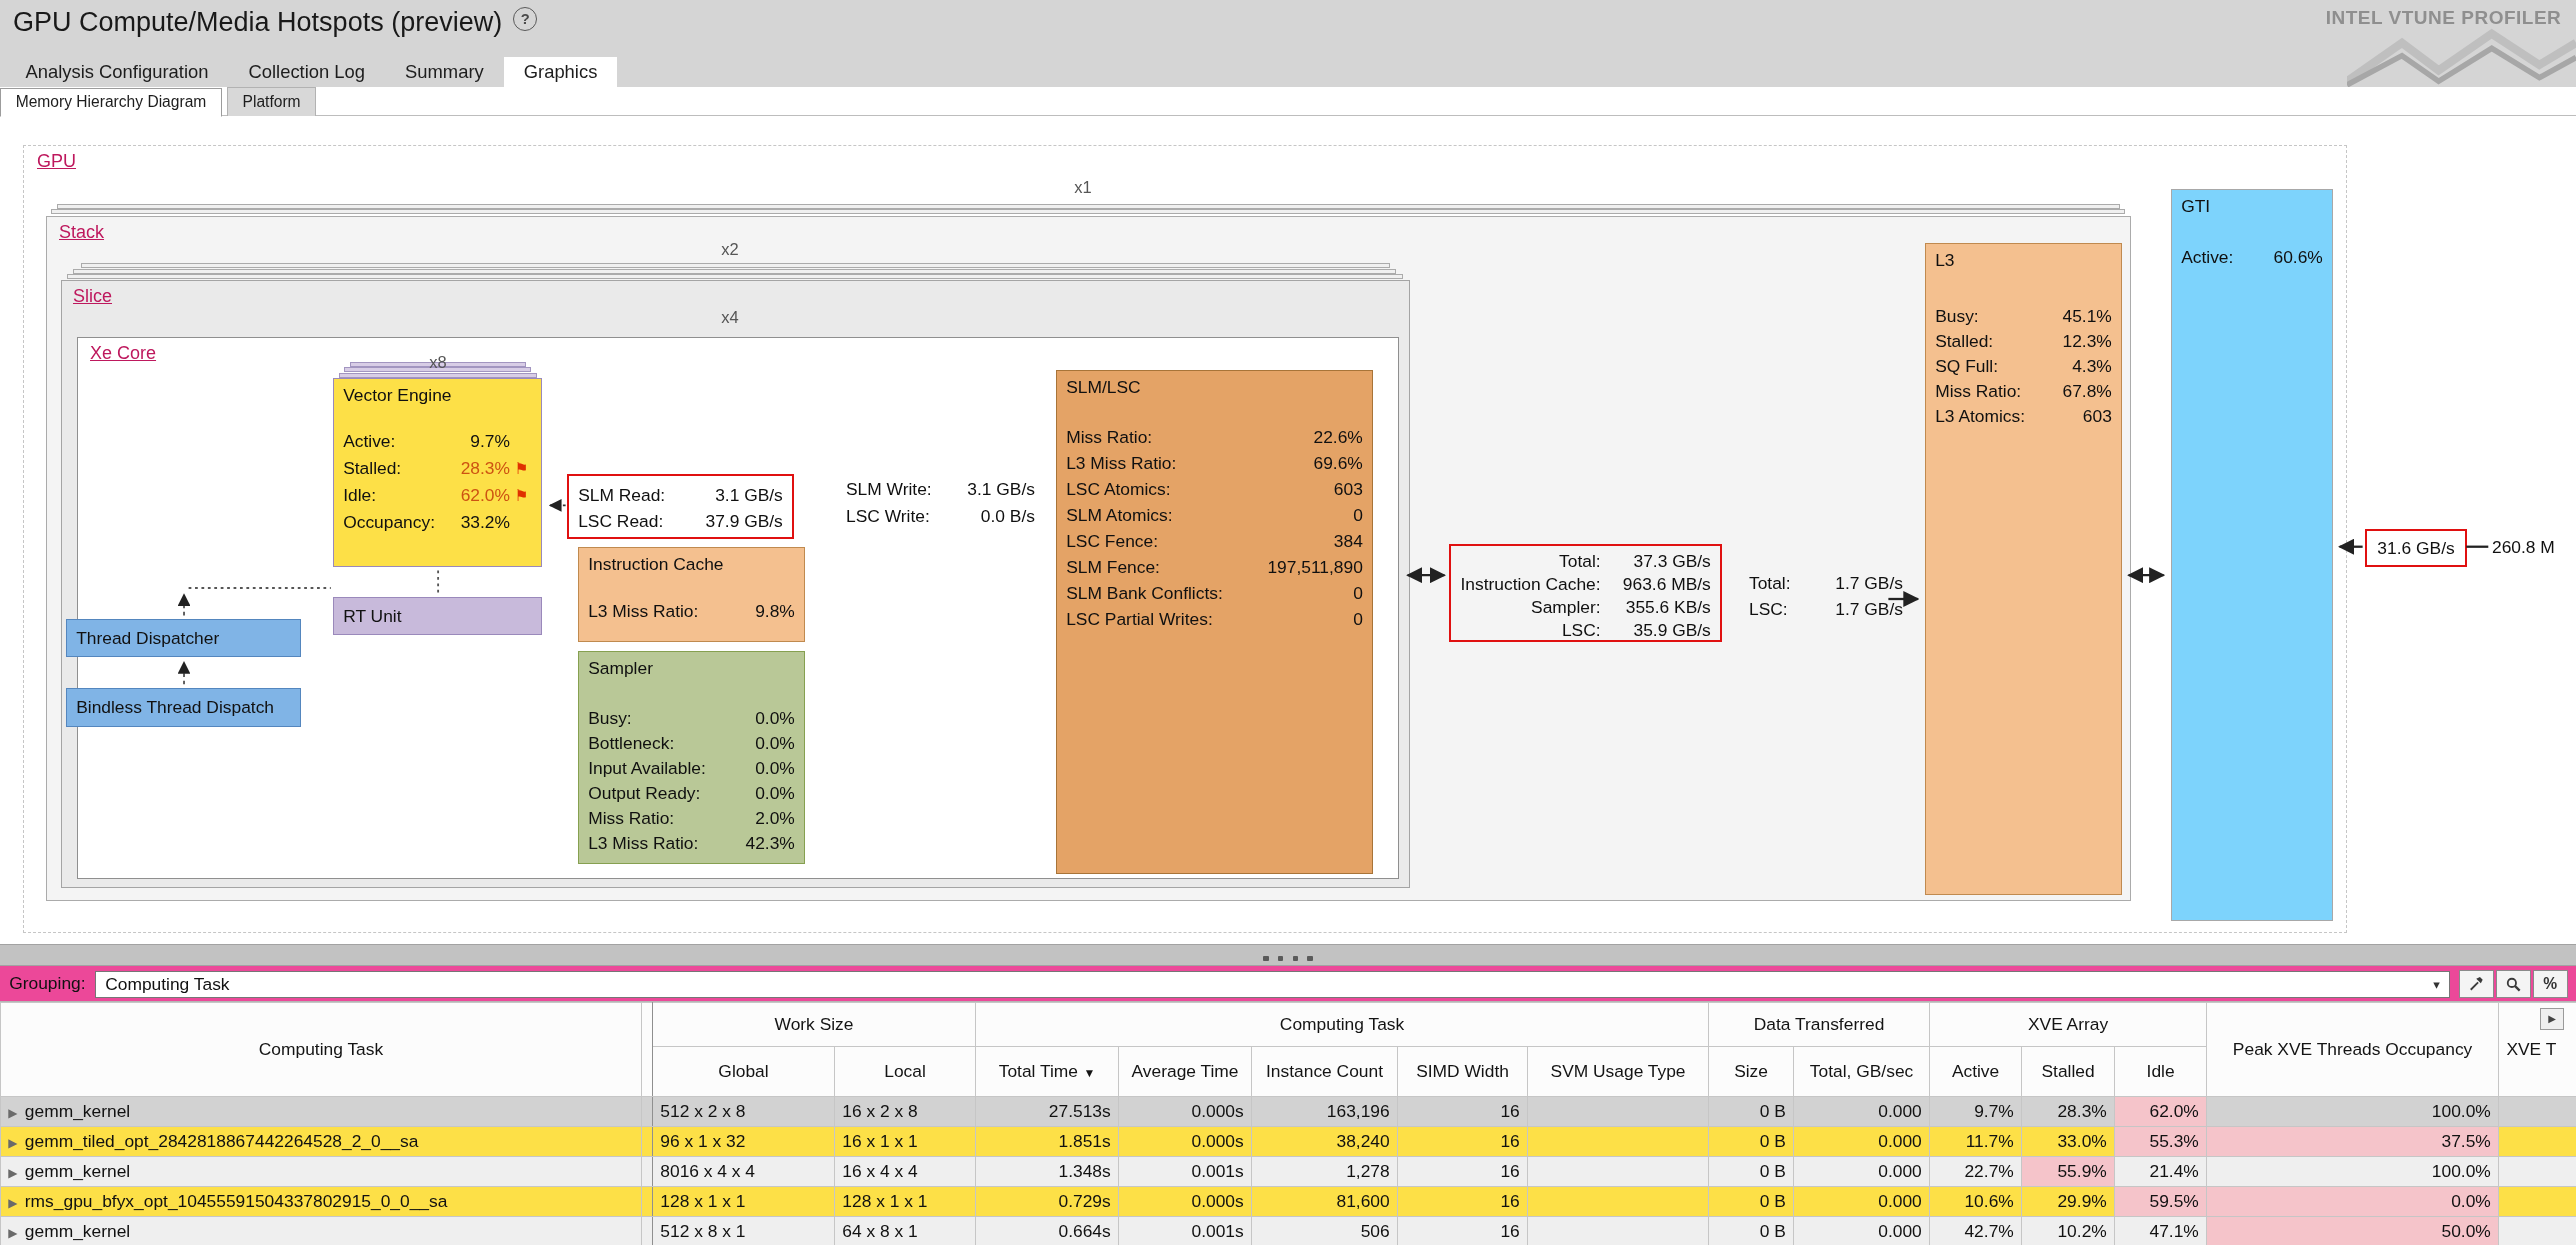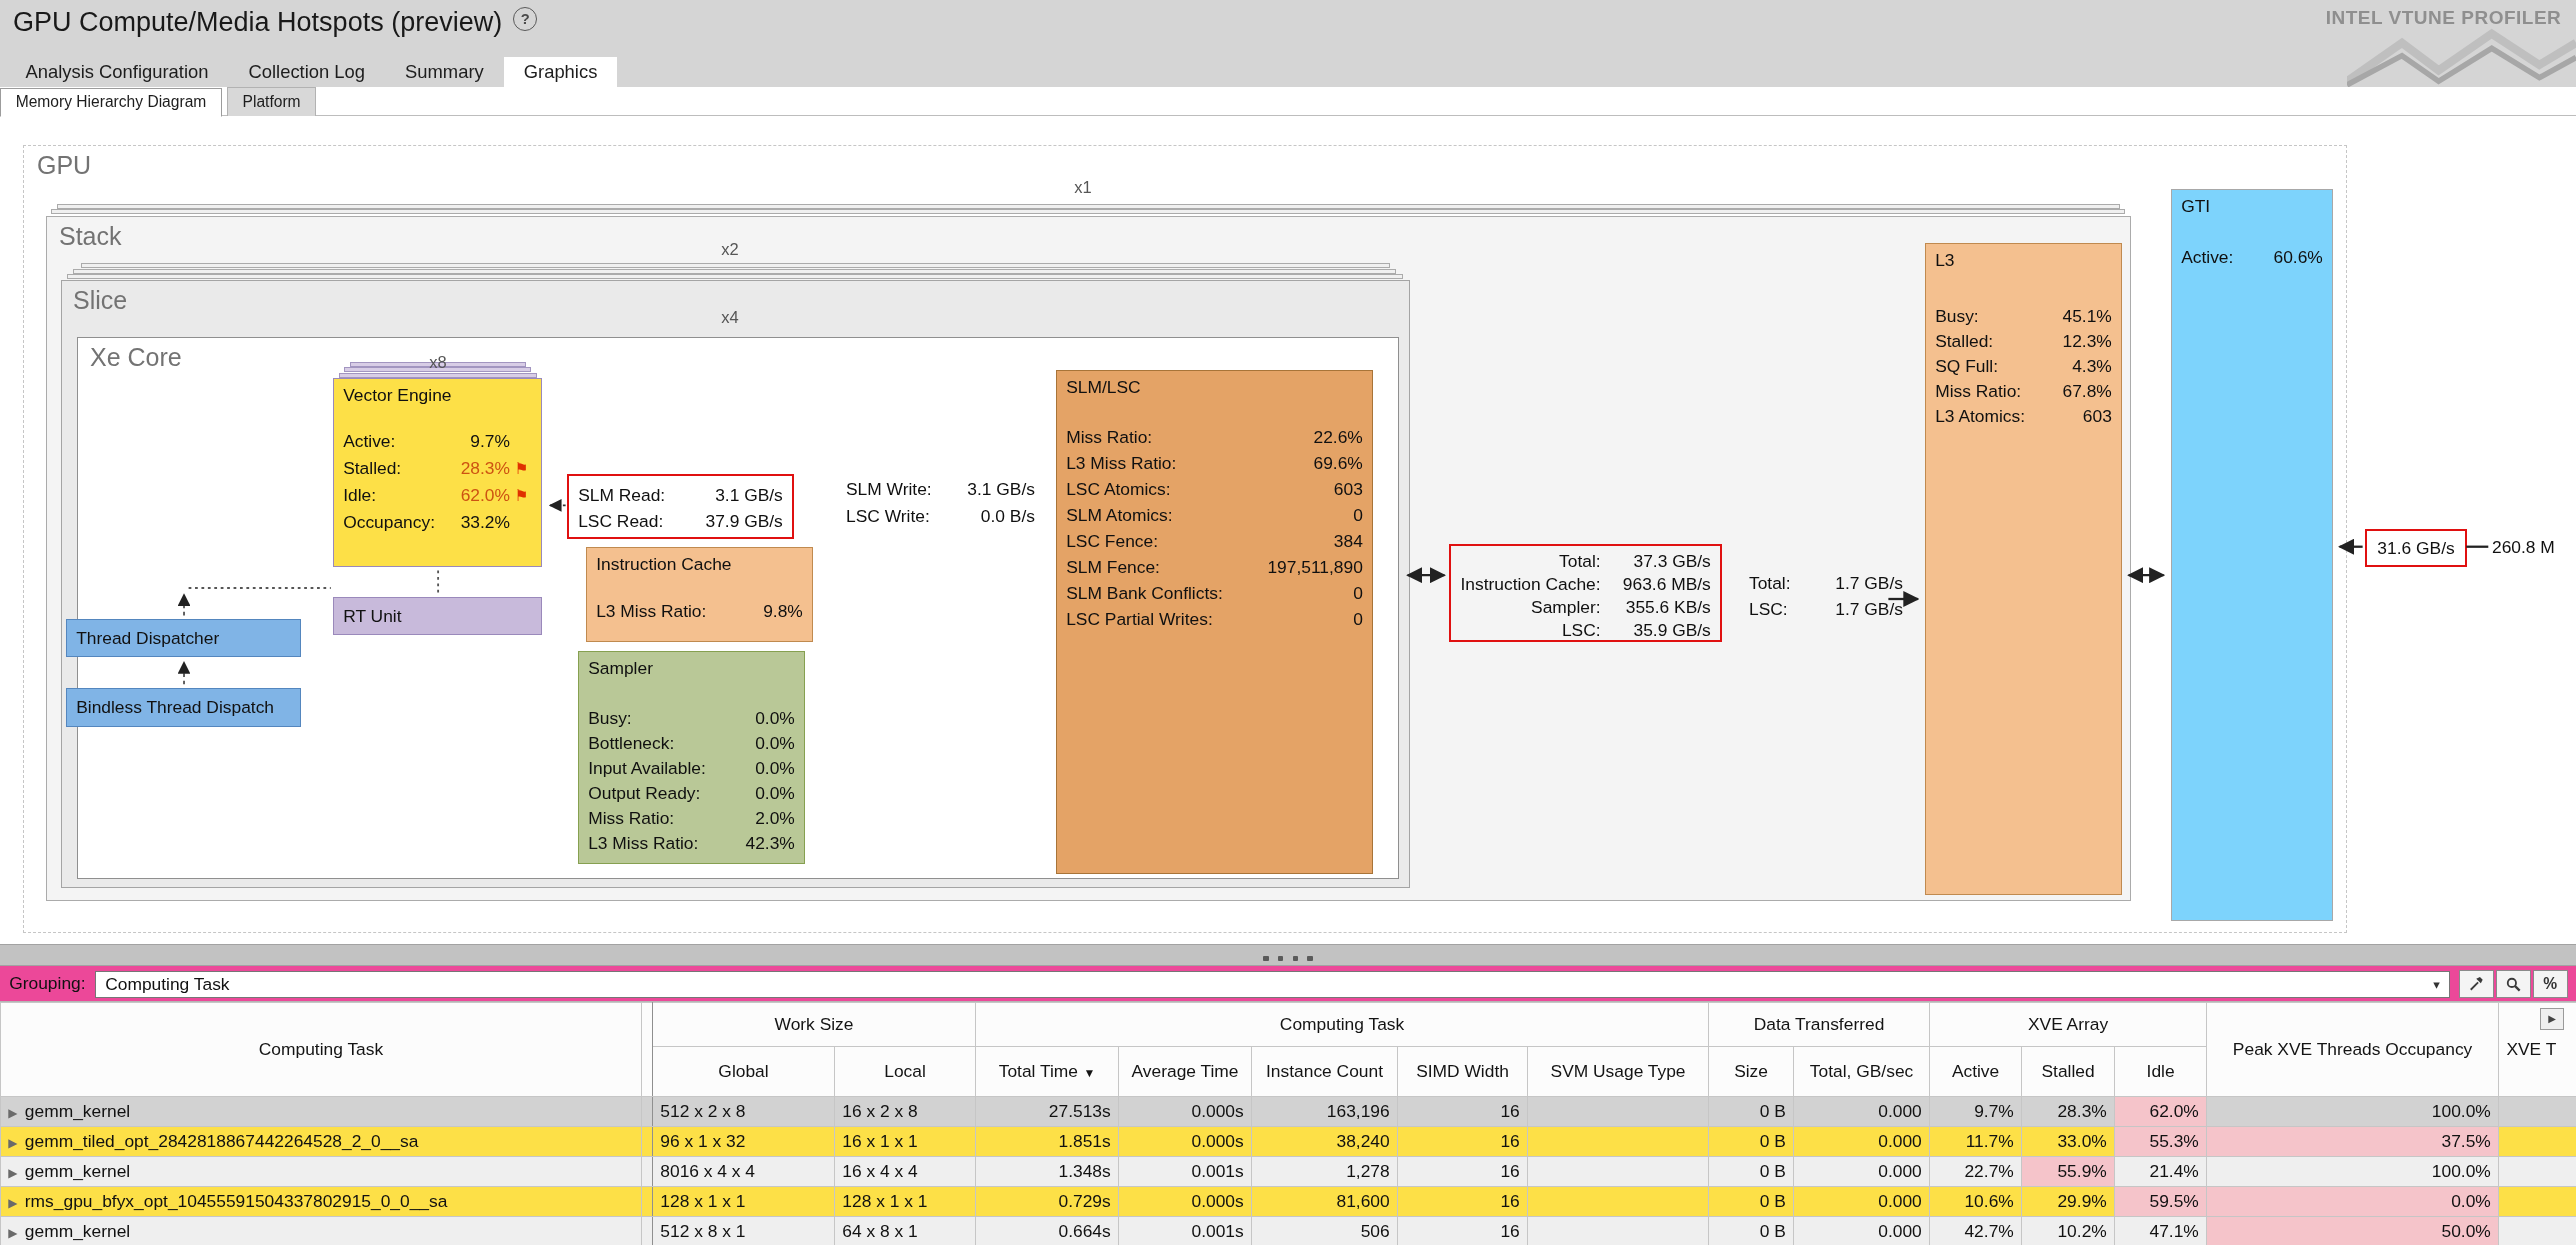--- a/index.html
+++ b/index.html
@@ -24,21 +24,21 @@
   .sub-tab.active{background:#fff;border:0.9px solid #9c9c9c;border-bottom:0.9px solid #fff;}
 
   
   .dbox{position:absolute;}
   .gpu-box{border:1.8px dashed #c6c6c6;background:#fff;}
   .stack-box{border:1.8px solid #ababab;background:#f4f4f4;}
   .slice-box{border:1.8px solid #a4a4a4;background:#eaeaea;}
   .xe-box{border:1.8px solid #8f8f8f;background:#fff;}
   .layer{position:absolute;height:4.6px;border:0.9px solid #ababab;background:#f0f0f0;}
   .layer.purple{border-color:#a295c0;background:#d8cde6;}
-  .section-label{position:absolute;font-size:25px;color:#737373;}
+  .section-label{position:absolute;font-size:18px;color:#be185d;text-decoration:underline;}
   .mult{position:absolute;width:92px;text-align:center;font-size:16.5px;color:#565656;}
 
   .ve-box{background:#fde047;border:1.8px solid #9a89bb;}
   .rt-box{background:#c8badb;border:1.8px solid #9a89bb;display:flex;align-items:center;padding:0 9.2px;}
   .blue-box{background:#80b4e6;border:1.8px solid #5486be;display:flex;align-items:center;padding:0 9.2px;font-size:17.4px;}
   .orange-box{background:#f4c08f;border:1.8px solid #c08a4f;}
   .orange-dark-box{background:#e4a366;border:1.8px solid #a87438;}
   .green-box{background:#b9c897;border:1.8px solid #86a050;}
   .gray-box{background:#7dd3fc;border:0.9px solid #a8a8a8;}
   .alert-box{border:2.8px solid #e01010;background:#fff;}
@@ -221,21 +221,21 @@
           <span class="ml">SLM Write:</span>
           <span class="mv">3.1 GB/s</span>
         </div>
         <div class="mrow">
           <span class="ml">LSC Write:</span>
           <span class="mv">0.0 B/s</span>
         </div>
       </div>
   </div>
 
-  <div class="dbox orange-box ic-box" style="left:578px;top:547px;width:227px;height:95px;margin-left:8px;">
+  <div class="dbox orange-box ic-box" style="left:578px;top:547px;width:227px;height:95px;">
     <div class="box-title">Instruction Cache</div>
     <div class="metrics">
         <div class="mrow">
           <span class="ml">L3 Miss Ratio:</span>
           <span class="mv">9.8%</span>
         </div>
       </div>
   </div>
 
   <div class="dbox green-box sampler-box" style="left:578px;top:651px;width:227px;height:213px;">

